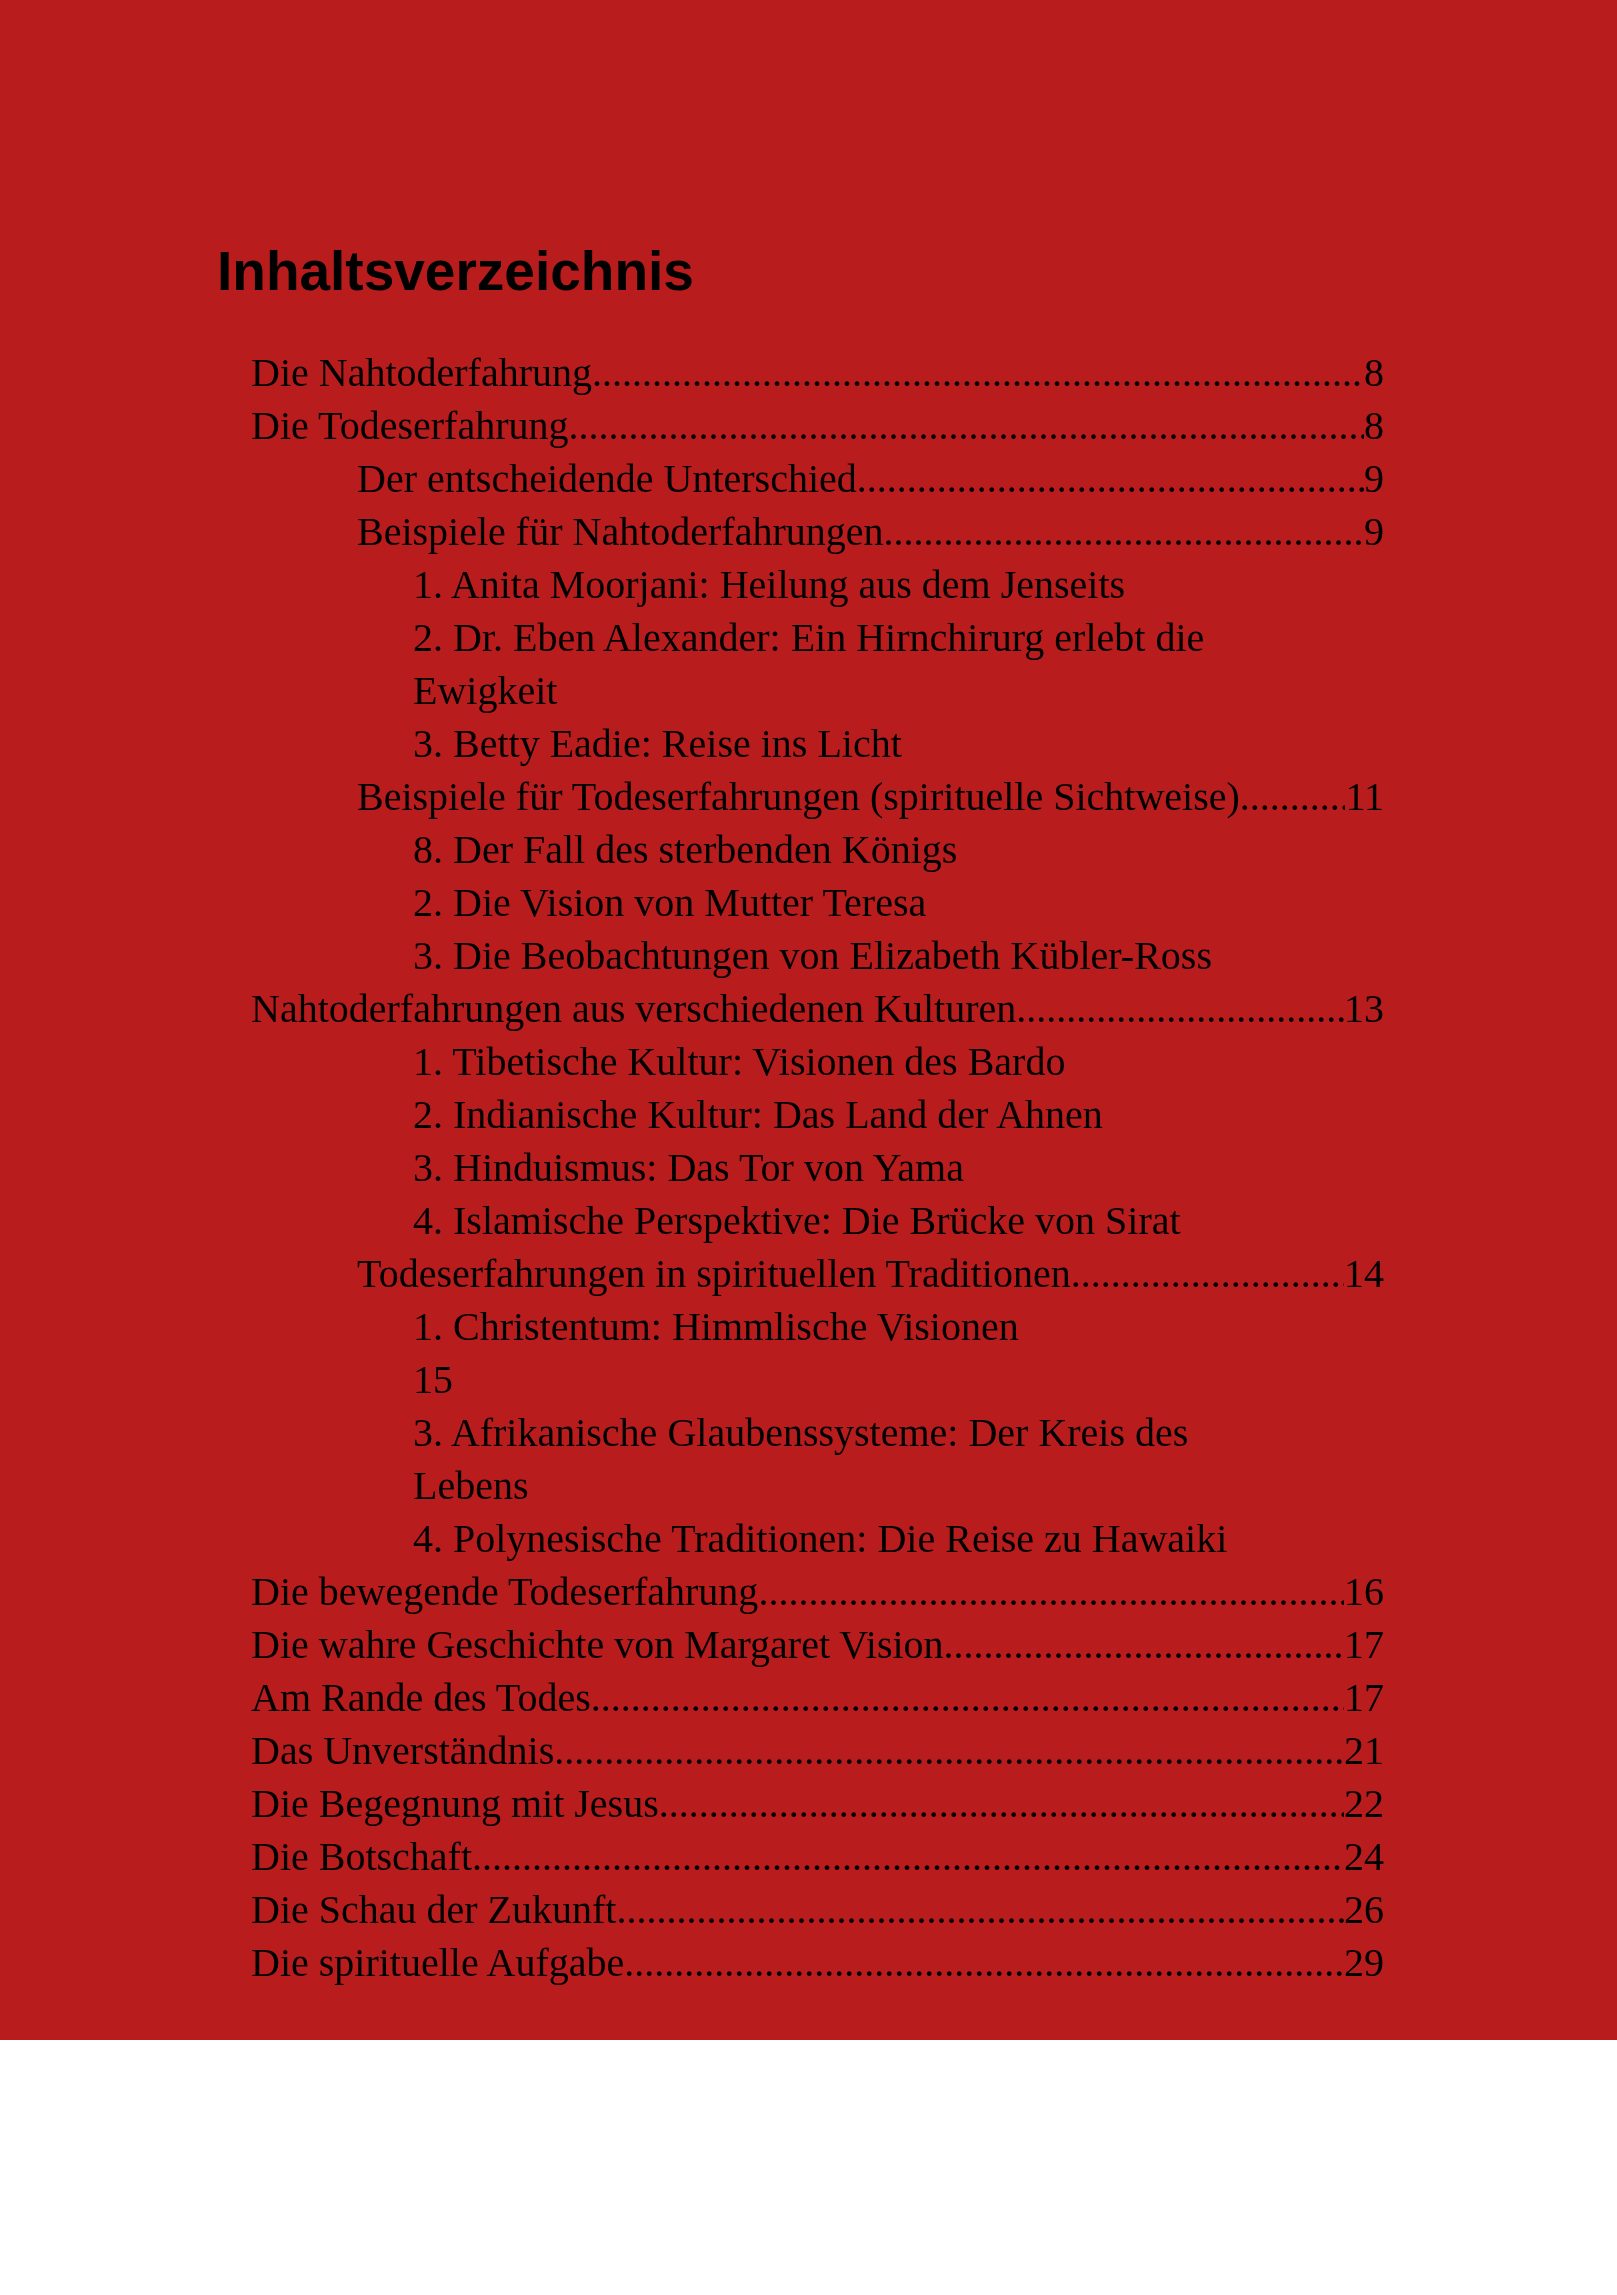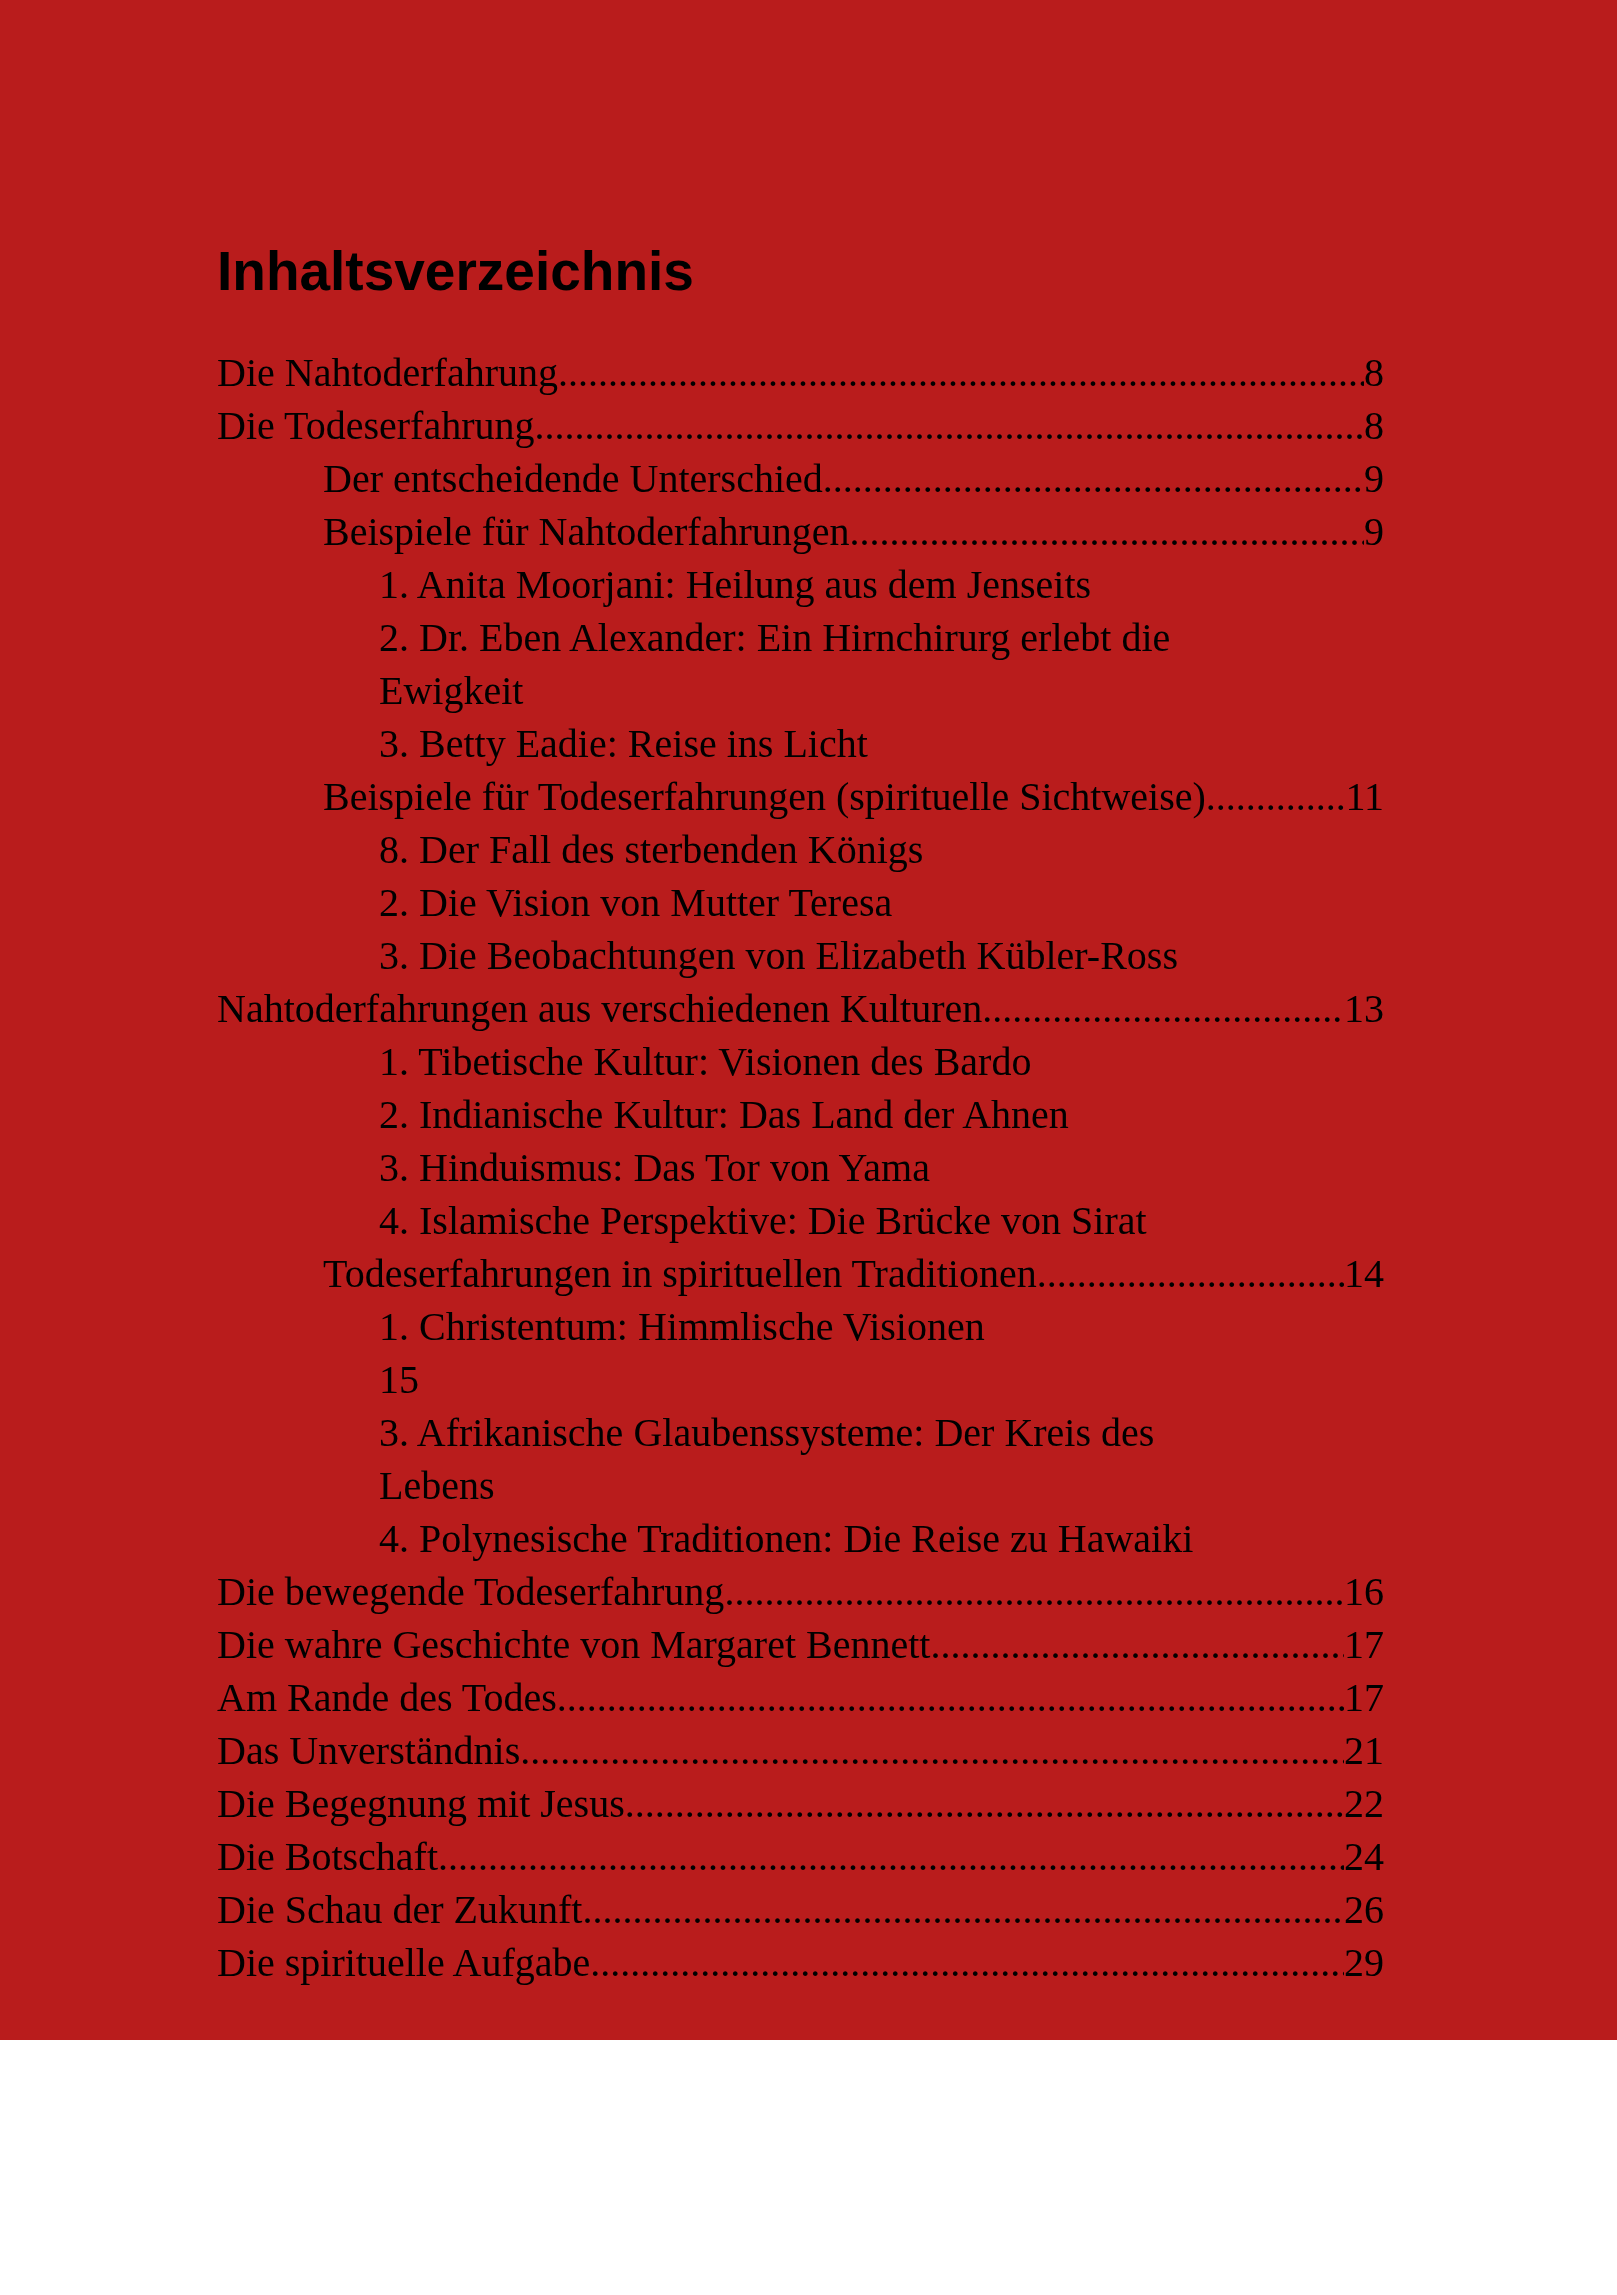--- a/index.html
+++ b/index.html
@@ -34,20 +34,21 @@
     display: flex;
     align-items: baseline;
     height: 53px;
     overflow: hidden;
   }
   .row.lvl1 { padding-left: 106px; align-items: center; }
   .row.lvl2 { padding-left: 162px; flex-direction: column; }
   .t {
     white-space: nowrap;
     flex: 0 0 auto;
+    margin-left: 34px;
   }
   .leader {
     flex: 1 1 0;
     min-width: 0;
     overflow: hidden;
     white-space: nowrap;
   }
   .leader::after {
     content: "....................................................................................................................................................................................................................";
   }
@@ -205,21 +206,21 @@
       <span class="pg">16</span>
     </div>
 
     <div class="row lvl0">
       <span class="t">Die bewegende Todeserfahrung</span>
       <span class="leader"></span>
       <span class="pg">16</span>
     </div>
 
     <div class="row lvl0">
-      <span class="t">Die wahre Geschichte von Margaret Bennett</span>
+      <span class="t">Die wahre Geschichte von Margaret Vision</span>
       <span class="leader"></span>
       <span class="pg">17</span>
     </div>
 
     <div class="row lvl0">
       <span class="t">Am Rande des Todes</span>
       <span class="leader"></span>
       <span class="pg">17</span>
     </div>
 

